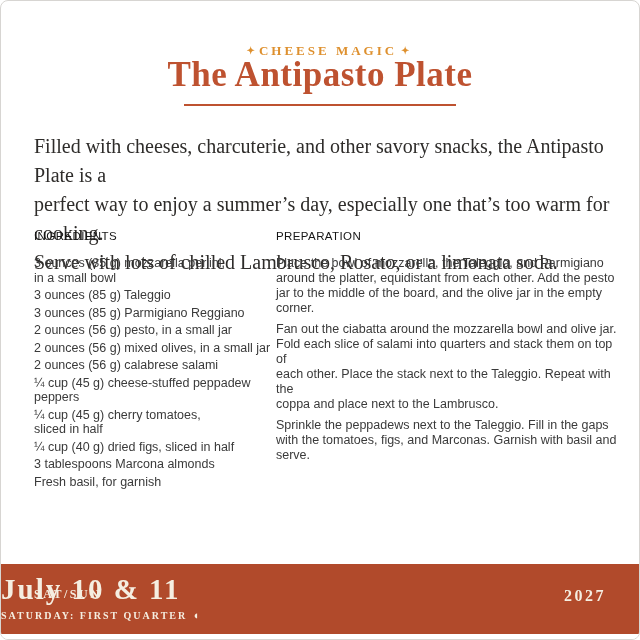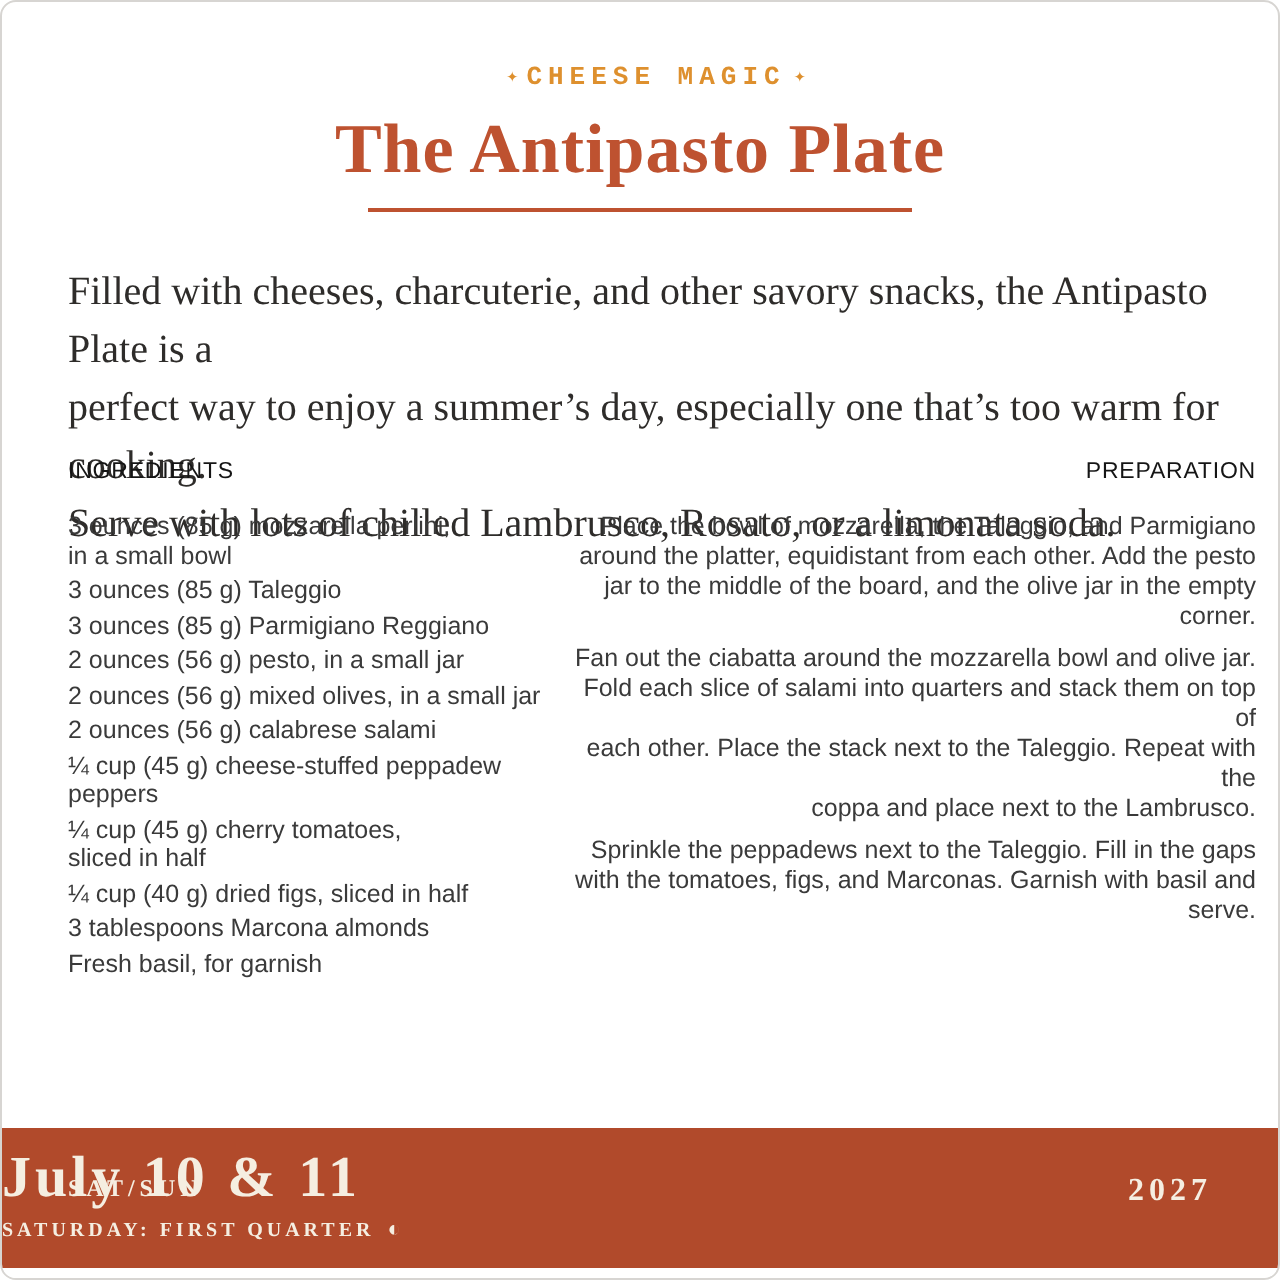--- a/index.html
+++ b/index.html
@@ -10,27 +10,27 @@
     position: relative;
     width: 640px; height: 640px;
     background: #ffffff;
     border: 1px solid #d7d5d2;
     border-radius: 8px;
     overflow: hidden;
   }
 
   
   .kicker {
-    position: absolute; top: 30px; left: 0; right: 0;
+    position: absolute; top: 42px; left: 0; right: 0;
     text-align: center;
     color: var(--accent-gold);
     font-weight: bold;
     font-size: 13px;
     letter-spacing: 3px;
-    font-family: Liberation Mono, monospace;
+    font-family: Liberation Serif, serif;
     margin-left: 16px;
   }
   .kicker .diamond {
     font-size: 10px;
     letter-spacing: 0;
     position: relative; top: -1px;
     padding: 0 4px;
   }
   .title {
     position: absolute; top: 54px; left: 0; right: 0;
@@ -64,21 +64,21 @@
     font-weight: normal;
     font-size: 11.5px;
     letter-spacing: 0.4px;
     color: #151515;
     margin-bottom: 14px;
   }
   .ingredients-col {
     position: absolute; top: 229px; left: 33px; width: 238px;
   }
   .prep-col {
-    position: absolute; top: 229px; left: 285px; width: 342px; text-align: right;
+    position: absolute; top: 229px; left: 275px; width: 342px;
   }
   .ingredients-list {
     list-style: none;
     font-family: "Liberation Sans", sans-serif;
     font-size: 12.5px;
     line-height: 14.5px;
     color: #3a3a3a;
   }
   .ingredients-list li { margin-bottom: 3px; white-space: pre-line; }
   .prep-paragraphs p {

